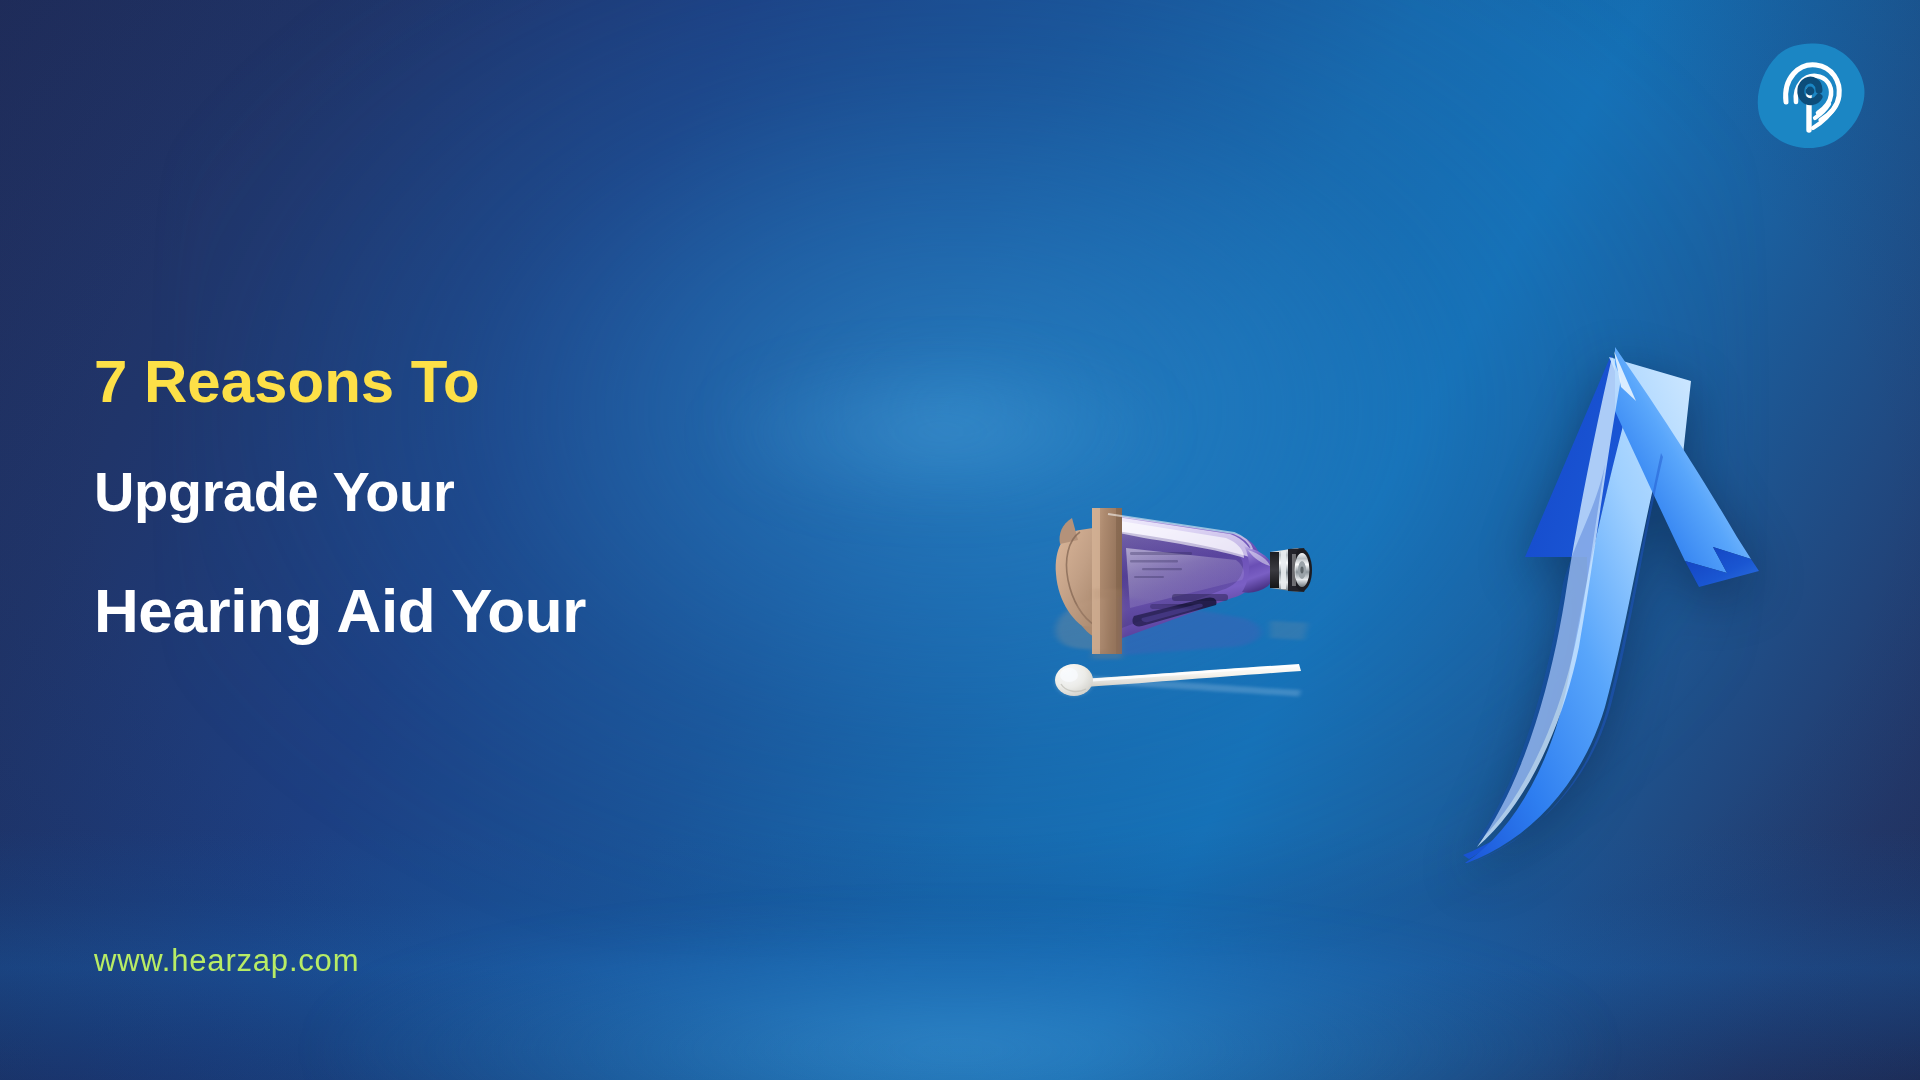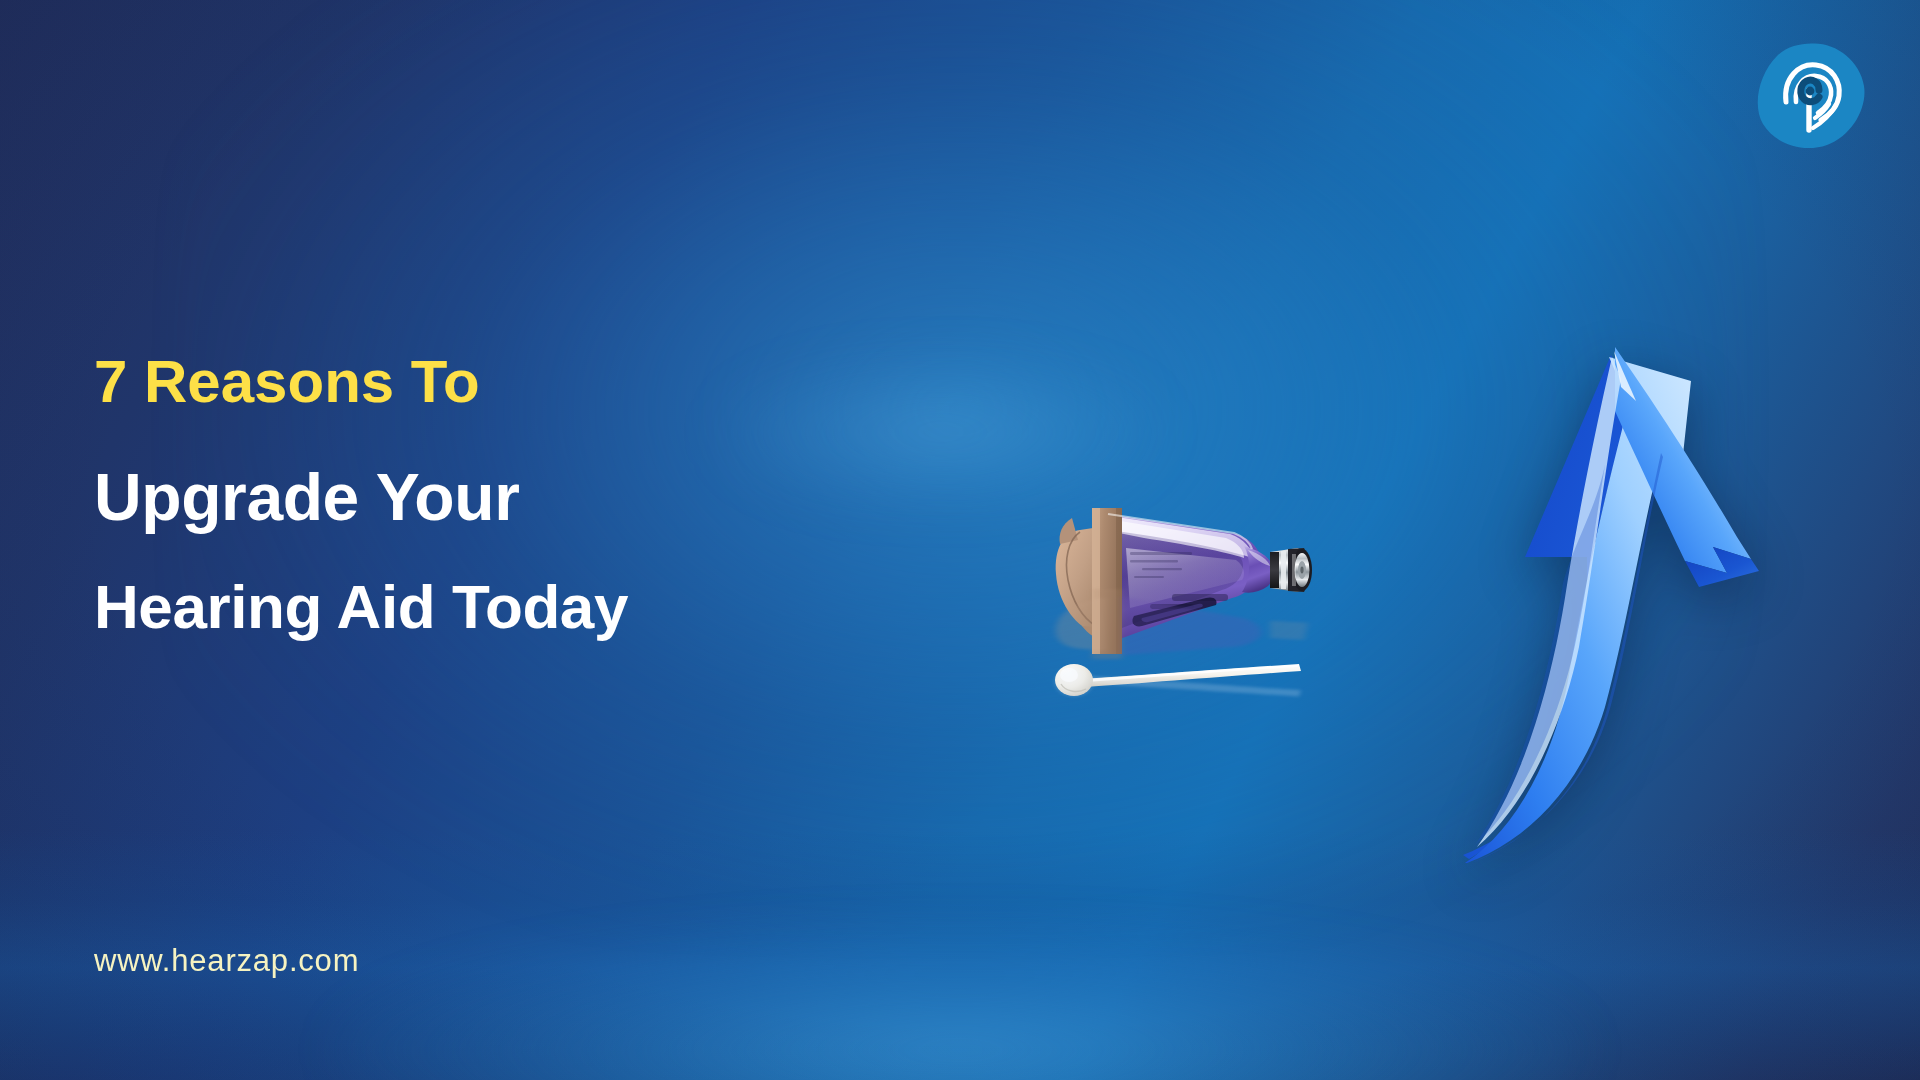--- a/index.html
+++ b/index.html
@@ -111,35 +111,35 @@
     line-height:1.0;
     white-space:nowrap;
   }
   .hl-1{
     font-size:60px;
     color:#fde047;
     margin-bottom:52px;
     letter-spacing:0px;
   }
   .hl-2{
-    font-size:66px;
+    font-size:56px;
     color:#ffffff;
-    margin-bottom:46px;
+    margin-bottom:60px;
   }
   .hl-3{
     font-size:62px;
     color:#ffffff;
   }
 
   
   .site-url{
     position:absolute; left:94px; top:943px;
     font-size:31px;
     font-weight:300;
-    color:#fef9c3;
+    color:#bef264;
     letter-spacing:0.8px;
     opacity:.97;
   }
 
   
   .arrow-wrap{
     position:absolute;
     left:1455px; top:335px;
     width:320px; height:540px;
   }
@@ -218,21 +218,21 @@
       <circle cx="57" cy="53" r="4.4" fill="#0d4d7a"></circle>
 
       <path d="M62 80 C 68 76 73 71 76 66" fill="none" stroke="#ffffff" stroke-width="4.2" stroke-linecap="round"></path>
       <path d="M60 90 C 70 84 78 76 83 67" fill="none" stroke="#ffffff" stroke-width="4.2" stroke-linecap="round"></path>
     </svg>
   </div>
 
   <div class="copy">
     <div class="headline-line hl-1">7 Reasons To</div>
     <div class="headline-line hl-2">Upgrade Your</div>
-    <div class="headline-line hl-3">Hearing Aid Today</div>
+    <div class="headline-line hl-3">Hearing Aid Your</div>
   </div>
 
   <div class="site-url">www.hearzap.com</div>
 
   <div class="arrow-wrap">
     <svg viewBox="0 0 320 540" xmlns="http://www.w3.org/2000/svg">
       <defs>
         <linearGradient id="agMain" x1="0" y1="1" x2="1" y2="0">
           <stop offset="0%" stop-color="#1a55d8"></stop>
           <stop offset="22%" stop-color="#2e7ef0"></stop>

